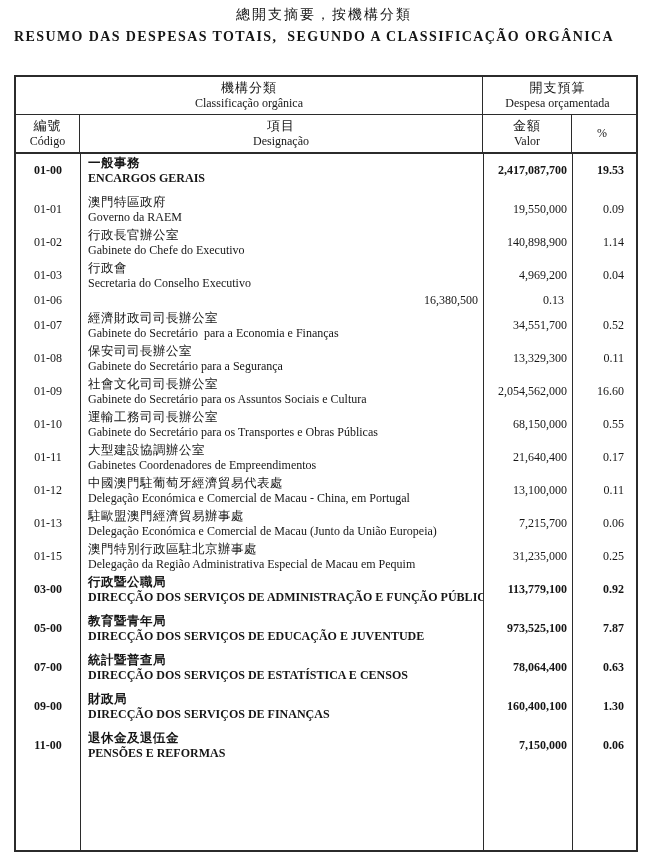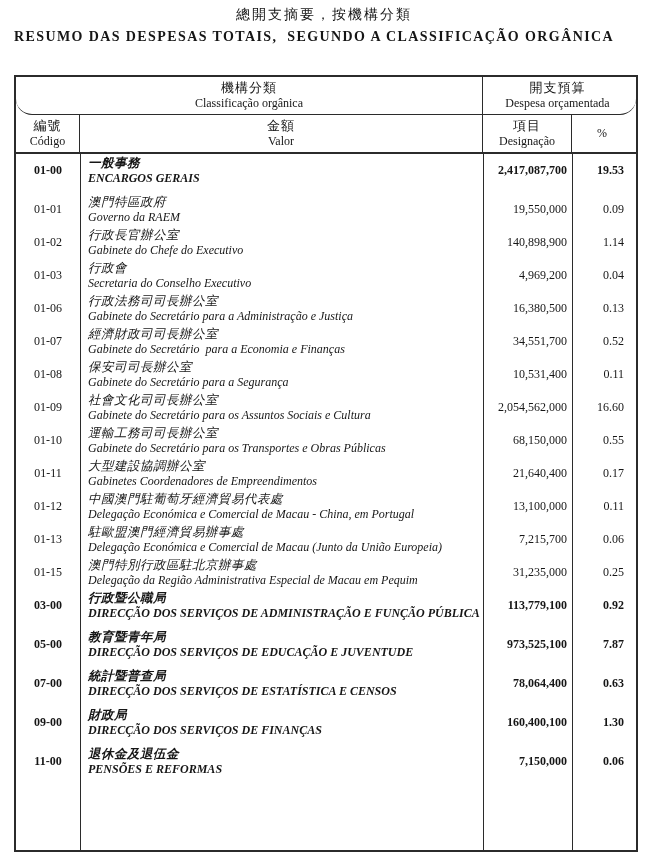--- a/index.html
+++ b/index.html
@@ -34,21 +34,20 @@
     width: 620px;
     border: 2px solid #2b2b2b;
     background: #fff;
   }
 
   
   .hrow1 {
     display: grid;
     grid-template-columns: 467px 149px;
     border-bottom: 1px solid #2b2b2b;
-    border-radius: 16px;
   }
   .hrow1 .hcell:first-child { border-right: 1px solid #2b2b2b; }
   .hrow2 {
     display: grid;
     grid-template-columns: 64px 403px 89px 60px;
     border-bottom: 2px solid #2b2b2b;
   }
   .hrow2 .hcell { border-right: 1px solid #2b2b2b; }
   .hrow2 .hcell:last-child { border-right: none; }
   .hcell {
@@ -79,21 +78,21 @@
   }
   .row.minor .cell { padding-top: 1px; padding-bottom: 1px; }
   .row.major .cell { padding-top: 1px; padding-bottom: 7px; }
   .row.major { font-weight: bold; }
 
   .cell { min-width: 0; }
   .c-code {
     display: flex; align-items: center; justify-content: center;
     font-size: 12px;
   }
-  .c-des { padding-left: 8px; padding-right: 4px; overflow: hidden; font-style: italic; }
+  .c-des { padding-left: 8px; padding-right: 4px; overflow: hidden; }
   .c-des .zh { font-size: 12.5px; line-height: 16px; letter-spacing: 0.5px; white-space: pre; }
   .c-des .pt { font-size: 12px;   line-height: 15px; white-space: pre; }
   .c-val {
     display: flex; align-items: center; justify-content: flex-end;
     padding-right: 5px;
     font-size: 12px;
   }
   .c-pct {
     display: flex; align-items: center; justify-content: flex-end;
     padding-right: 8px;
@@ -121,26 +120,26 @@
         <div class="hpt">Despesa orçamentada</div>
       </div>
     </div>
 
     <div class="hrow2">
       <div class="hcell">
         <div class="hzh">編號</div>
         <div class="hpt">Código</div>
       </div>
       <div class="hcell">
+        <div class="hzh">項目</div>
+        <div class="hpt">Designação</div>
+      </div>
+      <div class="hcell">
         <div class="hzh">金額</div>
         <div class="hpt">Valor</div>
-      </div>
-      <div class="hcell">
-        <div class="hzh">項目</div>
-        <div class="hpt">Designação</div>
       </div>
       <div class="hcell">
         <div class="hone">%</div>
       </div>
     </div>
 
     <div class="tbody" id="tbody">
       <div class="vline v1"></div>
       <div class="vline v2"></div>
       <div class="vline v3"></div>
@@ -180,45 +179,41 @@
     <div class="cell c-des">
       <div class="zh">行政會</div>
       <div class="pt">Secretaria do Conselho Executivo</div>
     </div>
     <div class="cell c-val">4,969,200</div>
     <div class="cell c-pct">0.04</div>
   </div>
 
   <div class="row minor">
     <div class="cell c-code">01-06</div>
-    <div class="cell c-des">
-      <div class="zh">行政法務司司長辦公室</div>
-      <div class="pt">Gabinete do Secretário para a Administração e Justiça</div>
-    </div>
     <div class="cell c-val">16,380,500</div>
     <div class="cell c-pct">0.13</div>
   </div>
 
   <div class="row minor">
     <div class="cell c-code">01-07</div>
     <div class="cell c-des">
       <div class="zh">經濟財政司司長辦公室</div>
       <div class="pt">Gabinete do Secretário  para a Economia e Finanças</div>
     </div>
     <div class="cell c-val">34,551,700</div>
     <div class="cell c-pct">0.52</div>
   </div>
 
   <div class="row minor">
     <div class="cell c-code">01-08</div>
     <div class="cell c-des">
       <div class="zh">保安司司長辦公室</div>
       <div class="pt">Gabinete do Secretário para a Segurança</div>
     </div>
-    <div class="cell c-val">10,531,400</div>
+    <div class="cell c-val">13,329,300</div>
     <div class="cell c-pct">0.11</div>
   </div>
 
   <div class="row minor">
     <div class="cell c-code">01-09</div>
     <div class="cell c-des">
       <div class="zh">社會文化司司長辦公室</div>
       <div class="pt">Gabinete do Secretário para os Assuntos Sociais e Cultura</div>
     </div>
     <div class="cell c-val">2,054,562,000</div>

